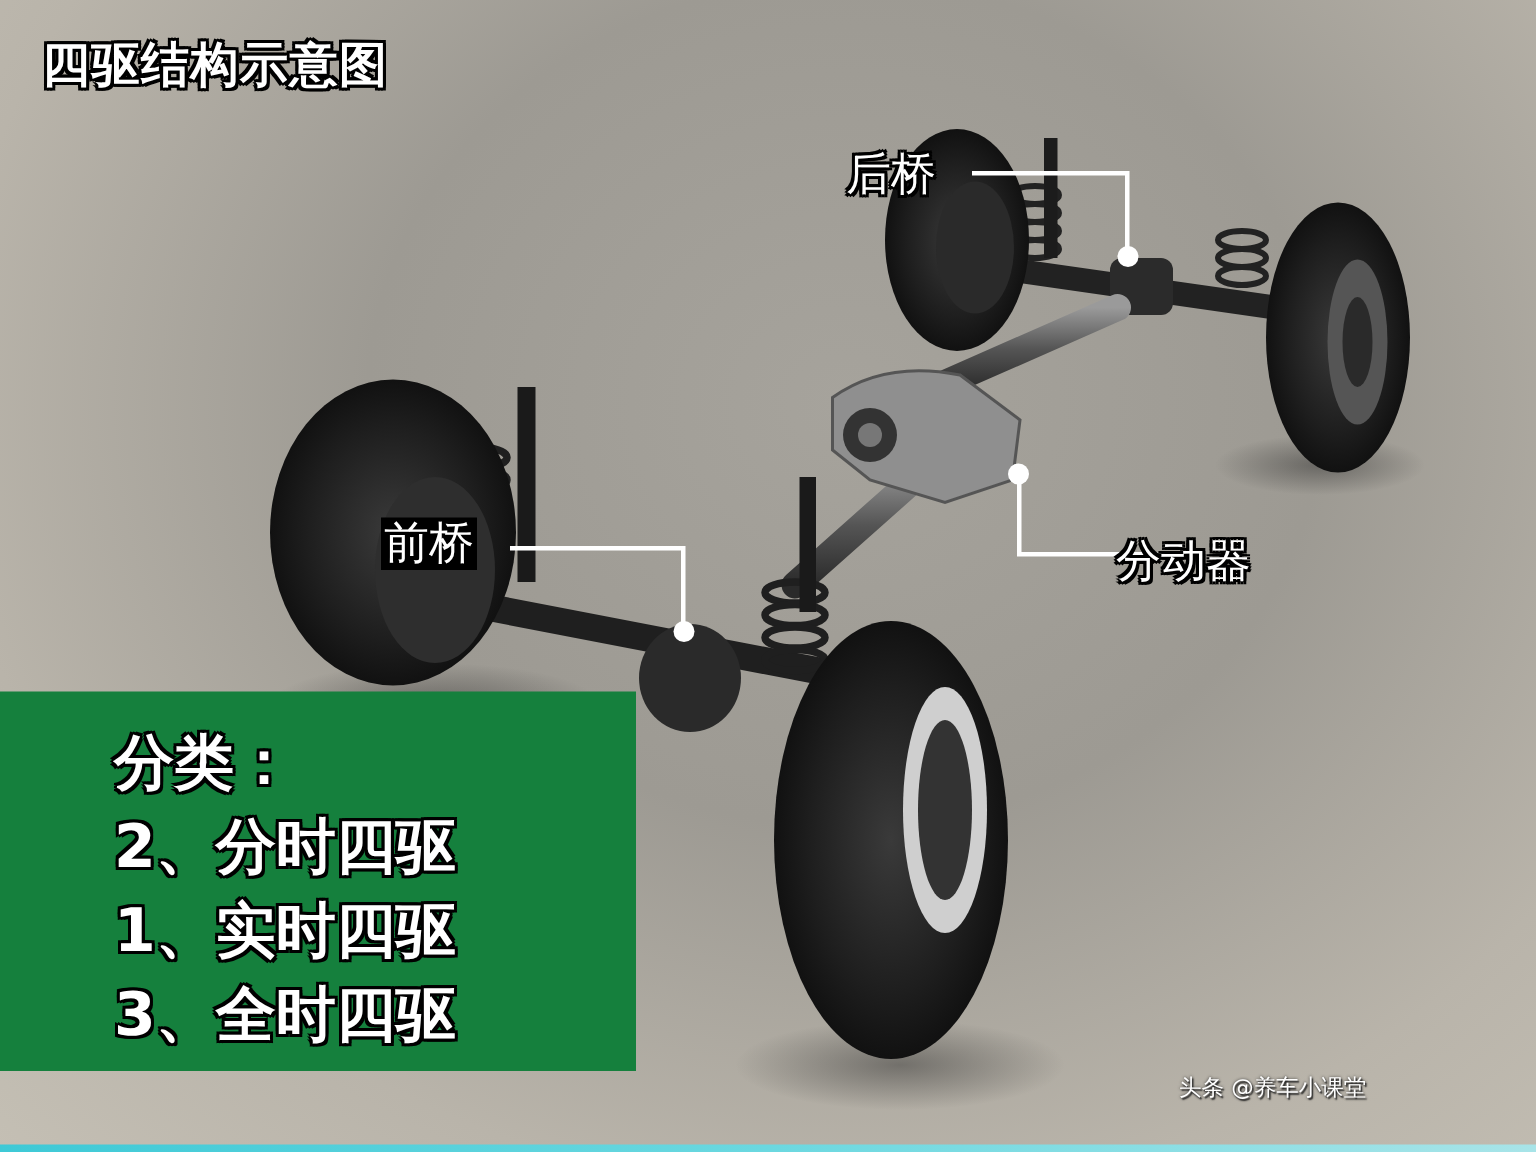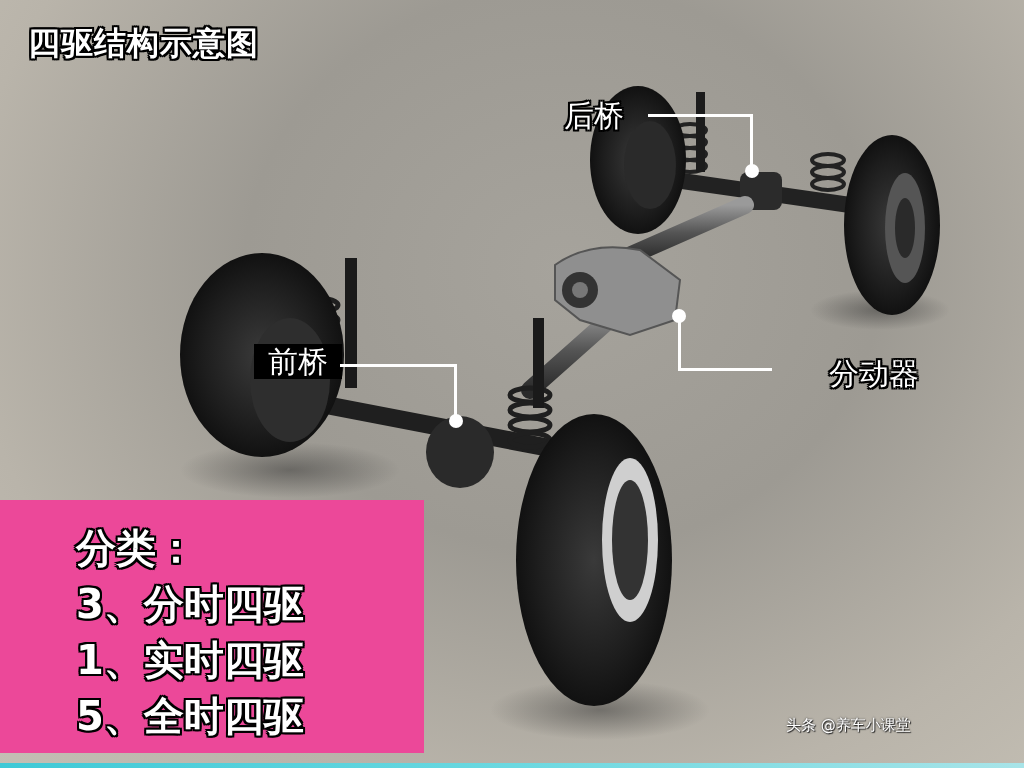--- a/index.html
+++ b/index.html
@@ -10,27 +10,27 @@
   }
   .stage { position:absolute; left:0; top:0; width:1024px; height:768px; }
   .outlined {
     color:#fff; font-weight:bold;
     text-shadow:
       -2px -2px 0 #000, 2px -2px 0 #000, -2px 2px 0 #000, 2px 2px 0 #000,
       0 -2px 0 #000, 0 2px 0 #000, -2px 0 0 #000, 2px 0 0 #000;
   }
   .title { position:absolute; left:28px; top:22px; font-size:32px; letter-spacing:1px; }
   .callout { position:absolute; font-size:30px; font-weight:normal; }
-  .callout-box { background:#000; color:#fff; padding:0 14px; }
+  .callout-box { background:#000; color:#fff; padding:0 2px; }
   .label-outlined { color:#fff; font-weight:normal;
     text-shadow:-2px -2px 0 #000, 2px -2px 0 #000, -2px 2px 0 #000, 2px 2px 0 #000, 0 -2px 0 #000, 0 2px 0 #000, -2px 0 0 #000, 2px 0 0 #000;text-align:center; }
   .leader { position:absolute; background:#fff; }
   .dot { position:absolute; width:14px; height:14px; border-radius:50%; background:#fff; }
   .panel {
-    position:absolute; left:0; top:500px; width:424px; height:253px; background:#ec4899;
+    position:absolute; left:0; top:461px; width:424px; height:253px; background:#15803d;
   }
   .panel-lines { position:absolute; left:76px; top:20px; font-size:40px; line-height:56px; }
   .panel-line { display:block; white-space:nowrap; }
   .watermark {
     position:absolute; left:786px; top:716px; font-size:15px; color:#fff;
     text-shadow: 1px 1px 1px #222, 0 0 2px #333;
   }
   .bottom-strip {
     position:absolute; left:0; top:763px; width:1024px; height:5px;
     background: linear-gradient(90deg, #3ec9d6, #6bd8e0, #a8e4e8);
@@ -125,36 +125,36 @@
   <div class="callout" style="left:564px;top:96px;">
     <span class="label-outlined">后桥</span>
   </div>
   <div class="leader" style="left:648px;top:114px;width:104px;height:3px;"></div>
   <div class="leader" style="left:750px;top:114px;width:3px;height:56px;"></div>
   <div class="dot" style="left:745px;top:164px;"></div>
 
   <div class="dot" style="left:672px;top:309px;"></div>
   <div class="leader" style="left:678px;top:316px;width:3px;height:54px;"></div>
   <div class="leader" style="left:678px;top:368px;width:94px;height:3px;"></div>
-  <div class="callout" style="left:829px;top:354px;">
+  <div class="callout" style="left:744px;top:354px;">
     <span class="label-outlined">分动器</span>
   </div>
 
   <div class="callout" style="left:254px;top:342px;">
     <span class="callout-box">前桥</span>
   </div>
   <div class="leader" style="left:340px;top:364px;width:116px;height:3px;"></div>
   <div class="leader" style="left:454px;top:364px;width:3px;height:54px;"></div>
   <div class="dot" style="left:449px;top:414px;"></div>
 
   <div class="panel">
     <div class="panel-lines">
       <span class="panel-line outlined">分类：</span>
-      <span class="panel-line outlined">3、分时四驱</span>
+      <span class="panel-line outlined">2、分时四驱</span>
       <span class="panel-line outlined">1、实时四驱</span>
-      <span class="panel-line outlined">5、全时四驱</span>
+      <span class="panel-line outlined">3、全时四驱</span>
     </div>
   </div>
 
   <div class="watermark">头条 @养车小课堂</div>
 
   <div class="bottom-strip"></div>
 </div>
 
 </body></html>

